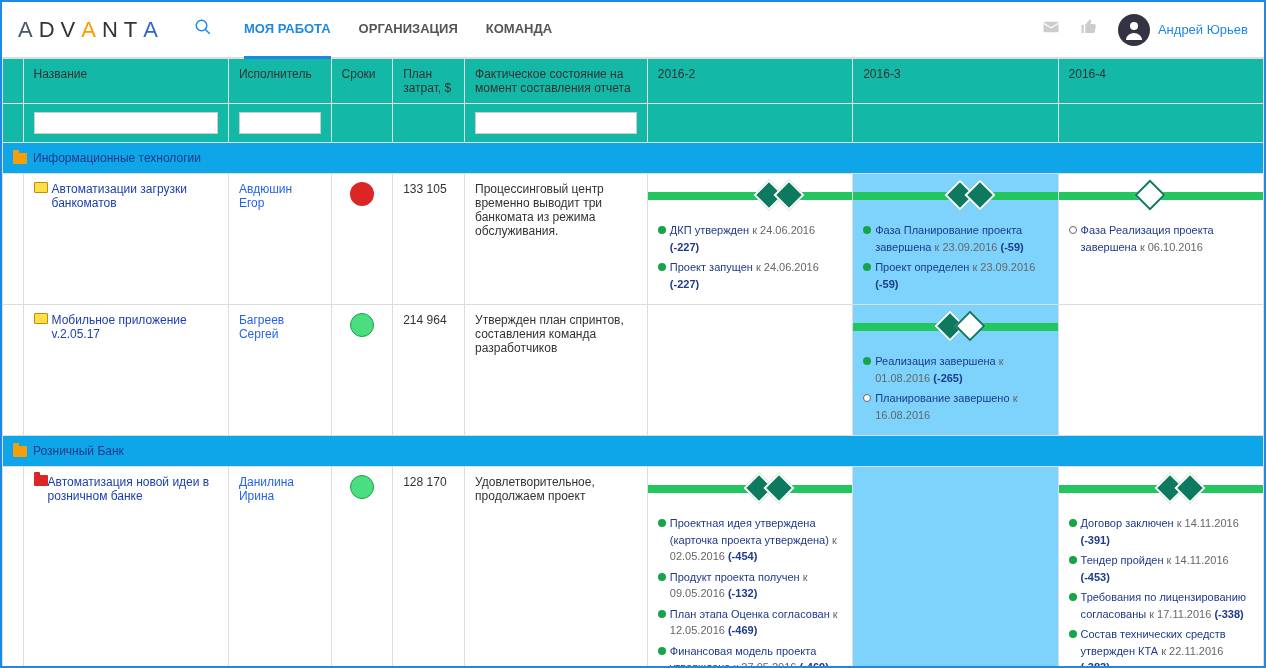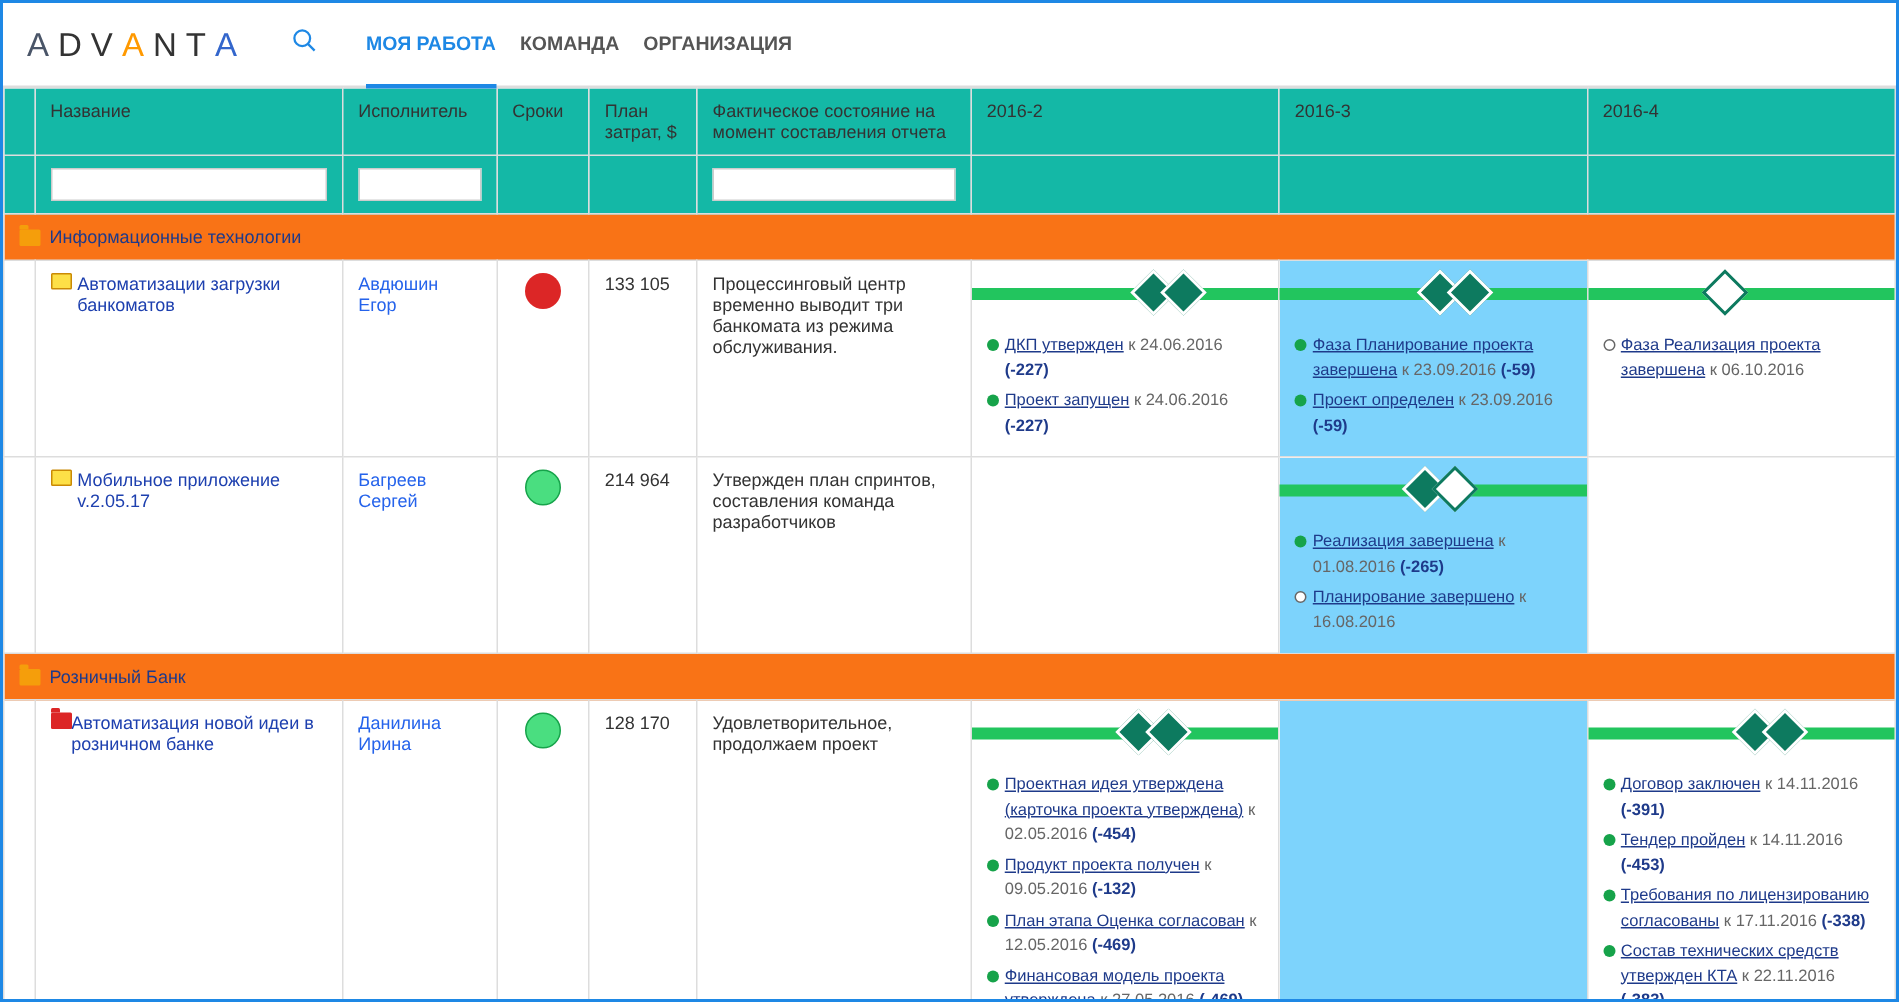--- a/index.html
+++ b/index.html
@@ -2,61 +2,61 @@
 <html><head>
 <meta charset="utf-8">
 <style>
 * { box-sizing: border-box; margin: 0; padding: 0; }
 body { font-family: Arial, sans-serif; font-size: 13px; color: #333; background: #fff; border: 2px solid #1e88e5; width: 1266px; height: 668px; overflow: hidden; }
 .header { display: flex; align-items: center; height: 56px; border-bottom: 1px solid #ddd; padding: 0 16px; gap: 24px; }
 .logo { display: flex; align-items: center; gap: 2px; font-size: 22px; font-weight: 300; letter-spacing: 4px; }
 .logo span { color: #333; }
 .logo .a1 { color: #4a5568; } .logo .a2 { color: #f90; } .logo .a4 { color: #36c; }
 .search-btn { color: #1e88e5; font-size: 18px; cursor: pointer; padding: 8px; }
-.nav { display: flex; gap: 16px; }
+.nav { display: flex; gap: 28px; }
 .nav-item { color: #555; font-size: 13px; font-weight: bold; cursor: pointer; padding: 20px 0; }
 .nav-item.active { color: #1e88e5; border-bottom: 3px solid #1e88e5; }
 .header-right { margin-left: auto; display: flex; align-items: center; gap: 20px; }
 .header-icon { color: #bbb; font-size: 18px; cursor: pointer; }
 .user { display: flex; align-items: center; gap: 8px; cursor: pointer; }
 .avatar { width: 32px; height: 32px; border-radius: 50%; background: #334; display: flex; align-items: center; justify-content: center; color: #fff; font-size: 16px; }
 .user-name { color: #1e88e5; }
 .table-wrap { overflow: auto; }
 table { border-collapse: collapse; width: 100%; table-layout: fixed; }
 th, td { border: 1px solid #ddd; padding: 8px 10px; vertical-align: top; font-size: 12px; }
 th { font-weight: normal; text-align: left; color: #333; background: #14b8a6; }
 .col-expand { width: 20px; }
 .col-name { width: 200px; }
 .col-assignee { width: 100px; }
 .col-deadline { width: 60px; }
 .col-cost { width: 70px; }
 .col-status { width: 178px; }
 .col-q { width: 200px; }
 .filter-input { width: 100%; height: 22px; border: 1px solid #ccc; padding: 0 4px; font-size: 12px; }
-.group-row td { background: #f97316; padding: 8px 10px; }
+.group-row td { background: #0ea5e9; padding: 8px 10px; }
 .group-title { color: #1e3a8a; display: flex; align-items: center; gap: 6px; }
 .folder-icon { width: 14px; height: 11px; background: #f59e0b; border-radius: 1px; display: inline-block; position: relative; }
 .folder-icon.red { background: #dc2626; }
 .folder-icon::before { content: ""; position: absolute; top: -3px; left: 0; width: 6px; height: 3px; background: inherit; border-radius: 1px 1px 0 0; }
 .item-icon { width: 14px; height: 11px; display: inline-block; background: #fde047; border: 1px solid #ca8a04; border-radius: 1px; position: relative; vertical-align: middle; margin-right: 4px; }
 .link { color: #1e40af; cursor: pointer; }
 .link-assignee { color: #2563eb; cursor: pointer; }
 .dot-lg { width: 24px; height: 24px; border-radius: 50%; display: inline-block; }
 .dot-red { background: #dc2626; }
 .dot-green-stroke { background: #4ade80; border: 1px solid #16a34a; }
 .center { text-align: center; }
 .gantt-cell { position: relative; padding-top: 48px; }
 .gantt-bar { position: absolute; top: 18px; left: 0; right: 0; height: 8px; background: #22c55e; }
 .gantt-diamond { position: absolute; top: 10px; width: 22px; height: 22px; transform: rotate(45deg); background: #0d7a5f; border: 2px solid #fff; }
 .gantt-diamond.outline { background: #fff; border: 2px solid #0d7a5f; }
 .milestone { font-size: 11px; line-height: 1.5; margin-bottom: 4px; display: flex; align-items: flex-start; gap: 4px; }
 .milestone .mdot { width: 8px; height: 8px; border-radius: 50%; flex-shrink: 0; margin-top: 4px; }
 .mdot.green { background: #16a34a; }
 .mdot.outline { background: #fff; border: 1px solid #666; }
-.milestone .mtxt { color: #1e3a8a; text-decoration: underline; }
+.milestone .mtxt { color: #1e3a8a; }
 .milestone .mdate { color: #666; }
 .milestone .mvar { color: #1e3a8a; font-weight: bold; }
 .highlight { background: #7dd3fc; }
 .task-name { display: flex; align-items: flex-start; }
 .task-name-text { flex: 1; }
 </style>
 </head>
 <body>
 
 <div class="header">
@@ -70,23 +70,45 @@
       <span class="a4">A</span>
   </div>
   <span class="search-btn">
     <svg width="18" height="18" viewBox="0 0 24 24" fill="none" stroke="#1e88e5" stroke-width="2">
         <circle cx="10" cy="10" r="7"></circle>
         <line x1="21" y1="21" x2="15" y2="15"></line>
       </svg>
   </span>
   <div class="nav" id="nav">
       <div class="nav-item active">МОЯ РАБОТА</div>
+      <div class="nav-item">ОРГАНИЗАЦИЯ</div>
       <div class="nav-item">КОМАНДА</div>
-      <div class="nav-item">ОРГАНИЗАЦИЯ</div>
     </div>
+  <div class="header-right">
+    <span class="header-icon">
+      <svg width="18" height="18" viewBox="0 0 24 24" fill="#ccc">
+          <rect x="2" y="5" width="20" height="14" rx="2"></rect>
+          <path d="M2 7l10 6 10-6" fill="none" stroke="#fff" stroke-width="1.5"></path>
+        </svg>
+    </span>
+    <span class="header-icon">
+      <svg width="18" height="18" viewBox="0 0 24 24" fill="#ccc">
+          <path d="M2 20h3V9H2v11zm19-10c0-1-1-2-2-2h-5l1-4c0-1-1-2-2-2l-6 7v11h11c1 0 2-1 2-2l1-8z"></path>
+        </svg>
+    </span>
+    <div class="user">
+      <div class="avatar">
+        <svg width="24" height="24" viewBox="0 0 24 24" fill="#fff">
+            <circle cx="12" cy="8" r="4"></circle>
+            <path d="M4 22c0-4 4-7 8-7s8 3 8 7"></path>
+          </svg>
+      </div>
+      <span class="user-name">Андрей Юрьев</span>
+    </div>
+  </div>
 </div>
 
 <div class="table-wrap">
 <table>
   <colgroup>
     <col class="col-expand">
         <col class="col-name">
         <col class="col-assignee">
         <col class="col-deadline">
         <col class="col-cost">

